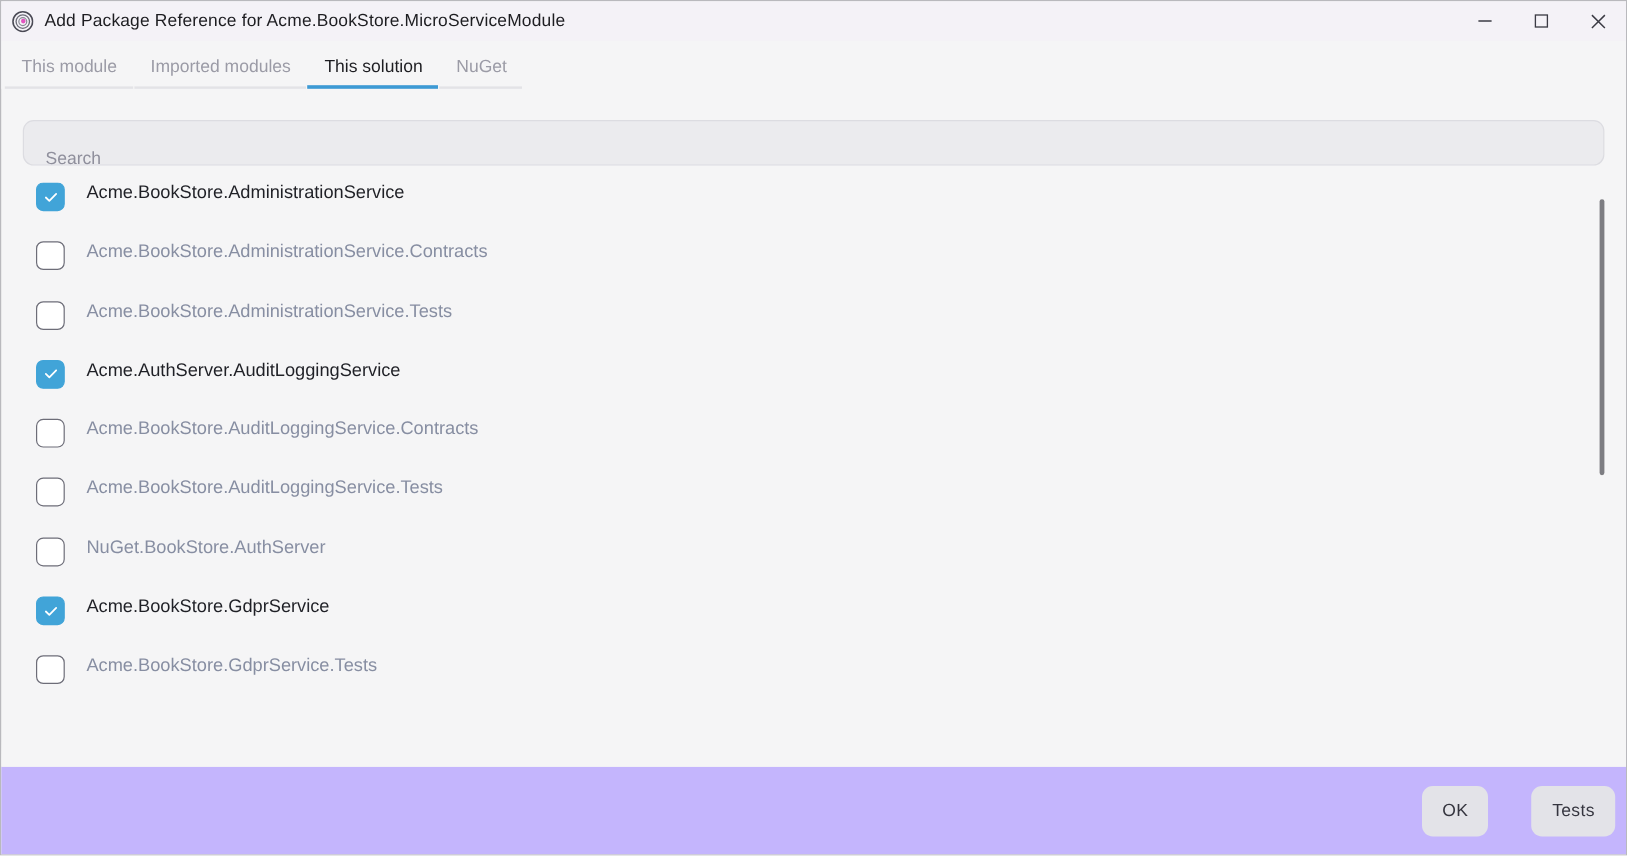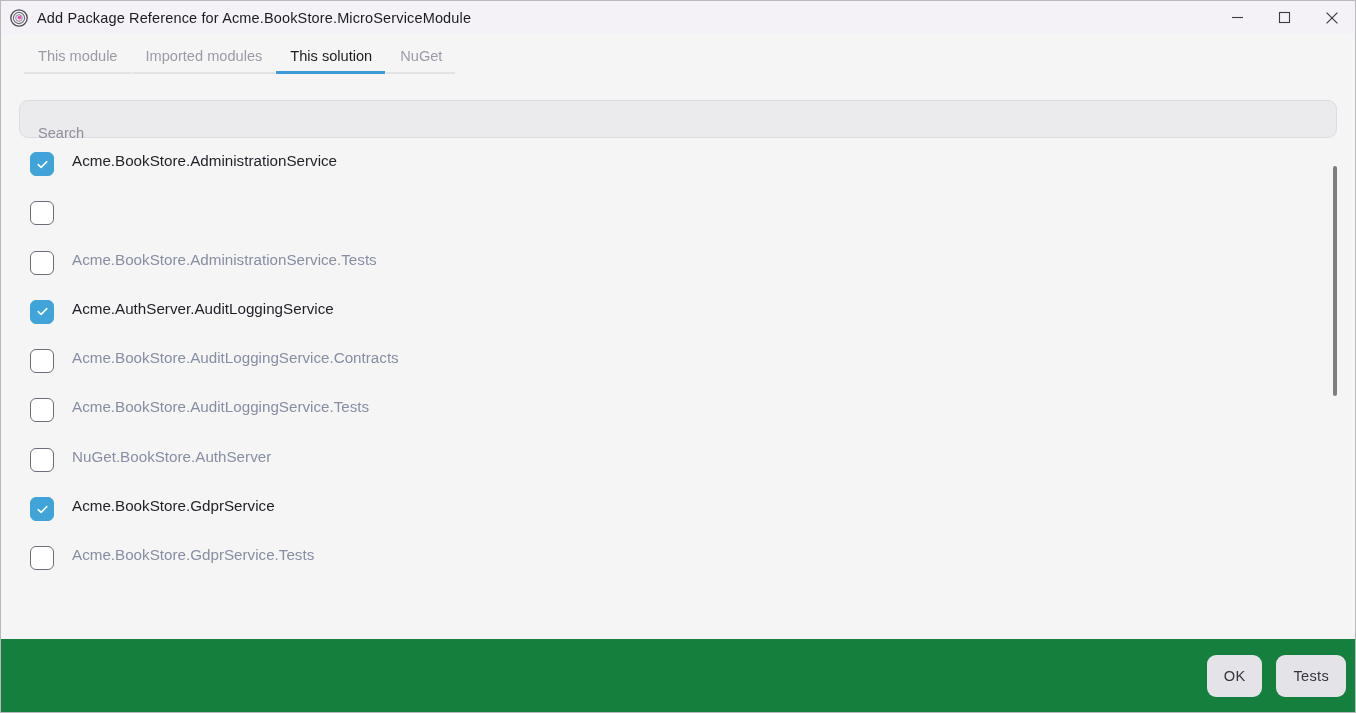--- a/index.html
+++ b/index.html
@@ -67,21 +67,21 @@
 
   
   .tabs-wrap {
     flex: 0 0 auto;
     padding-top: 12px;
     background: #f5f5f6;
   }
   .tabs {
     display: flex;
     align-items: flex-end;
-    padding-left: 23px;
+    padding-left: 3px;
   }
   .tab {
     position: relative;
     padding: 2px 14px 10px 14px;
     font-size: 14.6px;
     color: #9b9ba6;
     white-space: nowrap;
   }
   .tab .tab-underline {
     position: absolute;
@@ -206,21 +206,22 @@
     border-radius: 2px;
   }
 
   
   .footer {
     flex: 0 0 73px;
     display: flex;
     align-items: center;
     justify-content: flex-end;
     padding-right: 9px;
-    background: #15803d;
+    background: #c4b5fd;
+    gap: 22px;
   }
   .btn {
     min-width: 55px;
     height: 42px;
     box-sizing: border-box;
     background: #e3e3e8;
     border: 0;
     border-radius: 9px;
     font-family: "Liberation Sans", sans-serif;
     font-size: 14.6px;
@@ -297,20 +298,21 @@
         <div class="pkg-row checked">
           <span class="cbox checked">
             <svg width="15" height="15" viewBox="0 0 15 15">
               <path d="M3.2 7.6 L6.1 10.4 L11.8 4.6" fill="none" stroke="#ffffff" stroke-width="1.5" stroke-linecap="round" stroke-linejoin="round"></path>
             </svg>
           </span>
           <span class="pkg-label">Acme.BookStore.AdministrationService</span>
         </div>
         <div class="pkg-row">
           <span class="cbox"></span>
+          <span class="pkg-label">Acme.BookStore.AdministrationService.Contracts</span>
         </div>
         <div class="pkg-row">
           <span class="cbox"></span>
           <span class="pkg-label">Acme.BookStore.AdministrationService.Tests</span>
         </div>
         <div class="pkg-row checked">
           <span class="cbox checked">
             <svg width="15" height="15" viewBox="0 0 15 15">
               <path d="M3.2 7.6 L6.1 10.4 L11.8 4.6" fill="none" stroke="#ffffff" stroke-width="1.5" stroke-linecap="round" stroke-linejoin="round"></path>
             </svg>

